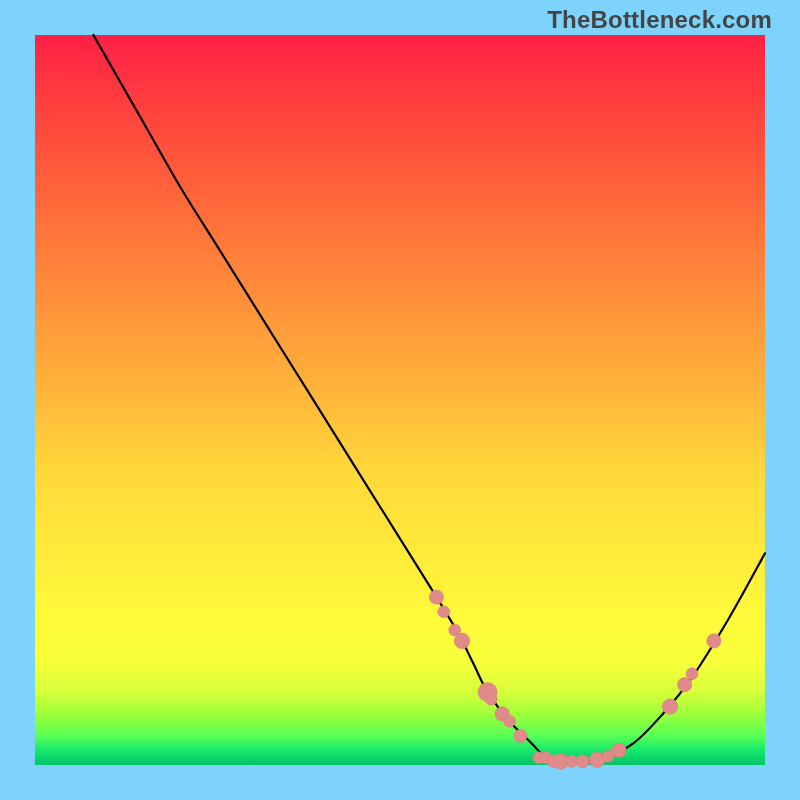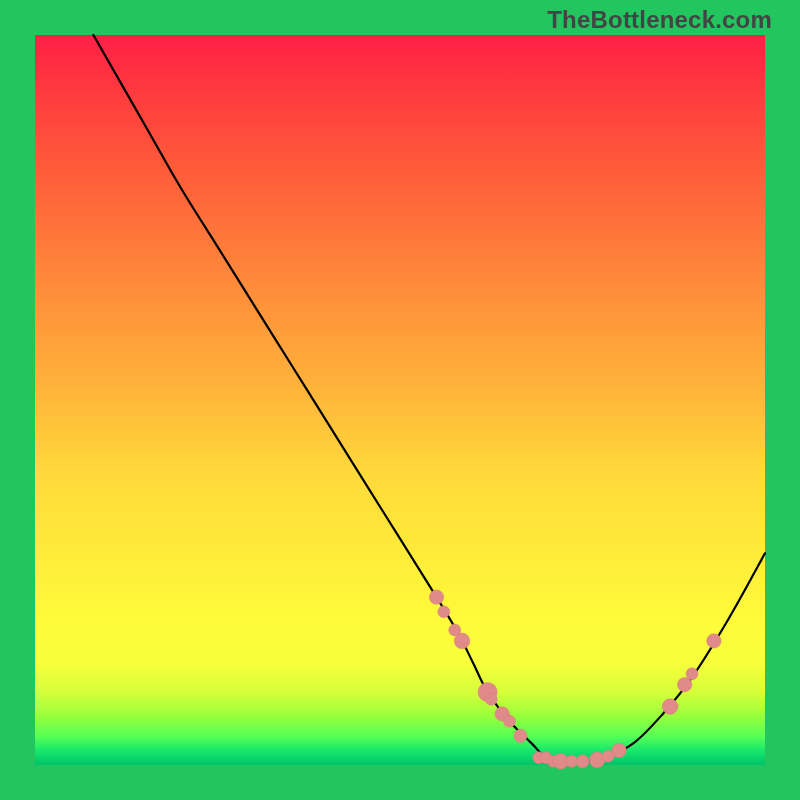--- a/index.html
+++ b/index.html
@@ -8,21 +8,21 @@
     width: 800px;
     height: 800px;
     background: #000;
     overflow: hidden;
     font-family: Arial, Helvetica, sans-serif;
   }
   .frame {
     position: relative;
     width: 800px;
     height: 800px;
-    background: #22c55e;
+    background: #7dd3fc;
   }
   .watermark {
     position: absolute;
     top: 6px;
     right: 28px;
     color: #444;
     font-size: 24px;
     font-weight: 600;
     letter-spacing: 0.2px;
     z-index: 30;

